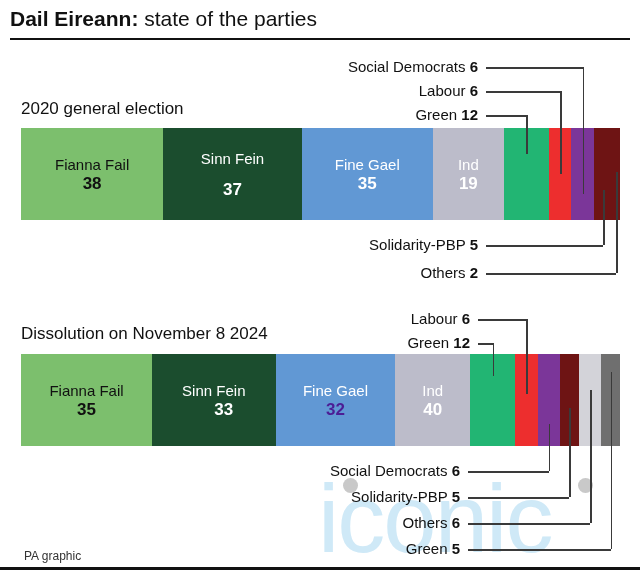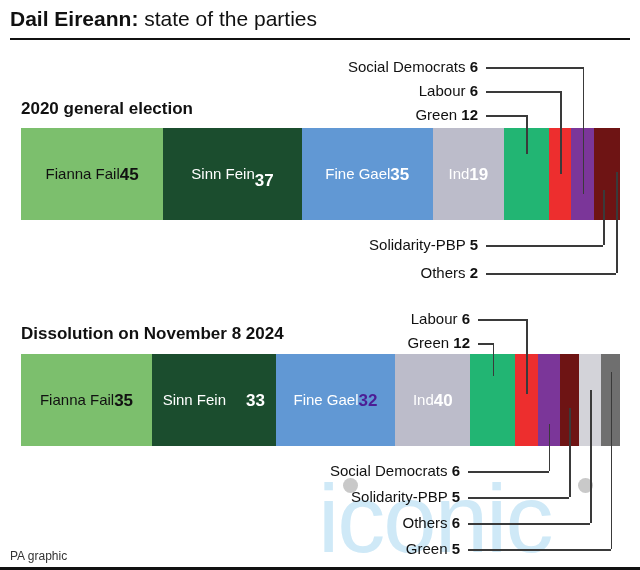--- a/index.html
+++ b/index.html
@@ -73,38 +73,38 @@
   .footer {
     position: absolute;
     left: 0;
     bottom: 0;
     width: 640px;
     z-index: 3;
   }
   .credit {
     font-size: 12px;
     color: #333;
-    padding: 0 0 4px 10px;
+    padding: 0 0 4px 24px;
   }
   .rule-bottom {
     height: 3px;
     background: #111;
     margin: 0 0 0 0;
   }
 
   
   .chart-block { position: absolute; z-index: 2; }
   #chart-2020 { left: 0; top: 46px;  width: 640px; }
   #chart-2024 { left: 0; top: 296px; width: 640px; }
 
   .chart-heading {
     position: absolute;
     left: 21px;
     font-size: 17px;
-    font-weight: bold;
+    font-weight: normal;
     color: #111;
     white-space: nowrap;
   }
   #chart-2020 .chart-heading { top: 53px; }
   #chart-2024 .chart-heading { top: 28px; }
 
   
   .bar {
     position: absolute;
     left: 21px;
@@ -112,21 +112,21 @@
     display: flex;
     box-sizing: border-box;
   }
   #chart-2020 .bar { top: 82px;  height: 92px; }
   #chart-2024 .bar { top: 58px;  height: 92px; }
 
   .seg {
     position: relative;
     height: 100%;
     display: flex;
-    flex-direction: row;
+    flex-direction: column;
     align-items: center;
     justify-content: center;
     overflow: hidden;
   }
   .seg-name {
     font-size: 15px;
     line-height: 18px;
     white-space: nowrap;
   }
   .seg-val {
@@ -175,21 +175,21 @@
     <b>Dail Eireann:</b><span> state of the parties</span>
   </h1>
   <div class="rule-top"></div>
 </div>
 
 <div class="chart-block" id="chart-2020">
   <div class="chart-heading">2020 general election</div>
   <div class="bar">
       <div class="seg" style="background: rgb(124, 191, 109); width: 23.75%;">
         <div class="seg-name" style="color: rgb(17, 17, 17);">Fianna Fail</div>
-        <div class="seg-val" style="color: rgb(17, 17, 17);">45</div>
+        <div class="seg-val" style="color: rgb(17, 17, 17);">38</div>
       </div>
       <div class="seg" style="background: rgb(27, 77, 46); width: 23.125%;">
         <div class="seg-name" style="color: rgb(255, 255, 255);">Sinn Fein</div>
         <div class="seg-val" style="color: rgb(255, 255, 255); margin-top: 12px;">37</div>
       </div>
       <div class="seg" style="background: rgb(97, 152, 212); width: 21.875%;">
         <div class="seg-name" style="color: rgb(255, 255, 255);">Fine Gael</div>
         <div class="seg-val" style="color: rgb(255, 255, 255);">35</div>
       </div>
       <div class="seg" style="background: rgb(188, 188, 202); width: 11.875%;">

